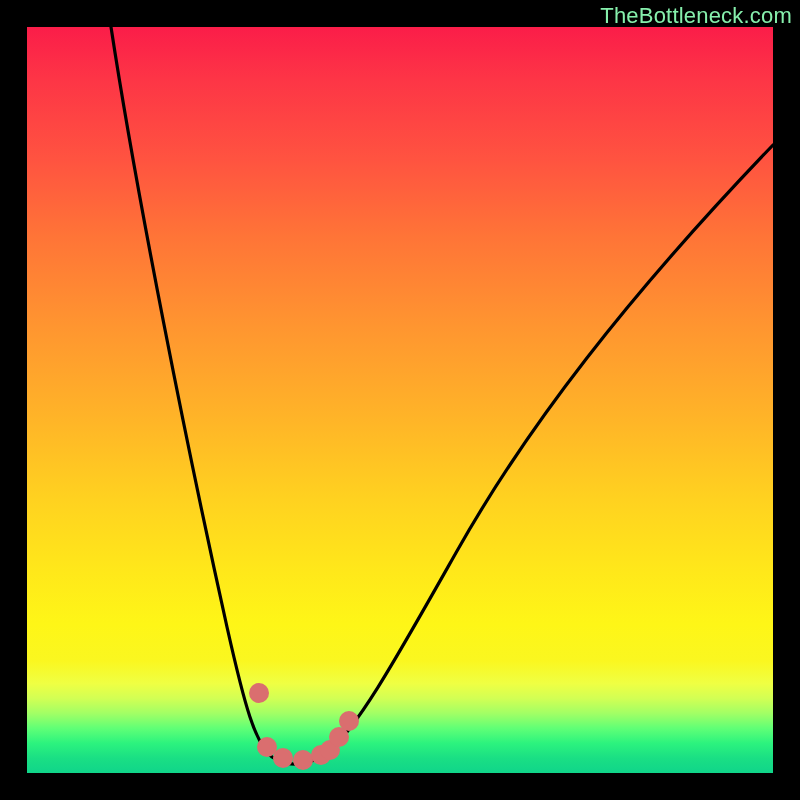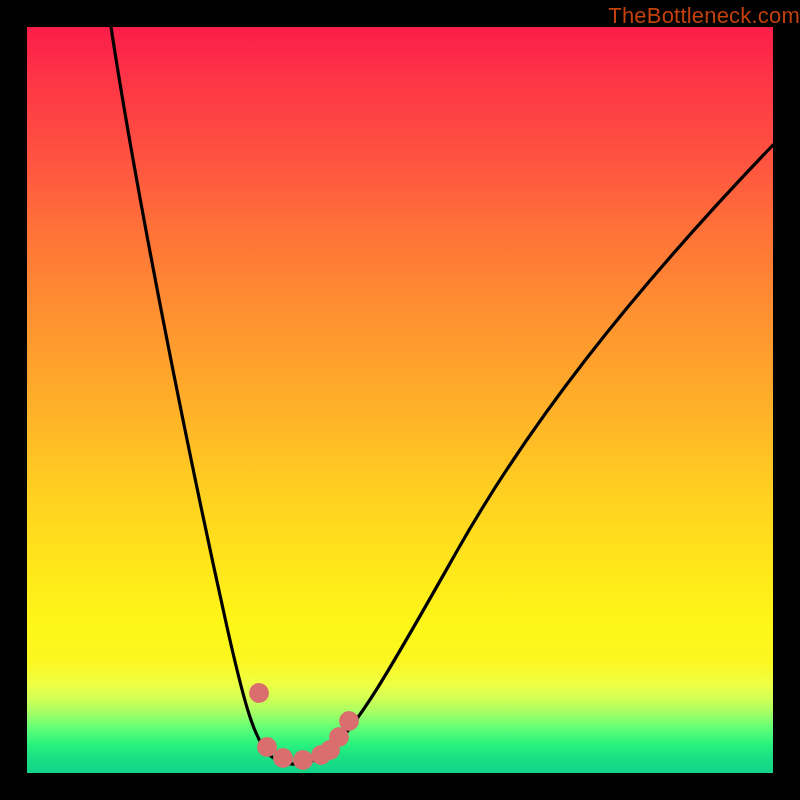--- a/index.html
+++ b/index.html
@@ -38,22 +38,22 @@
       #a2ff65 92%,
       #60ff76 94%,
       #2cf37e 96%,
       #1adf84 98%,
       #10d58a 100%
     );
   }
   .watermark {
     position: absolute;
     top: 3px;
-    right: 0;
-    color: #c2410c;
+    right: 8px;
+    color: #86efac;
     font-size: 22px;
     font-weight: 500;
     letter-spacing: 0.2px;
   }
   svg.curve {
     position: absolute;
     inset: 0;
   }
 </style>
 </head>

